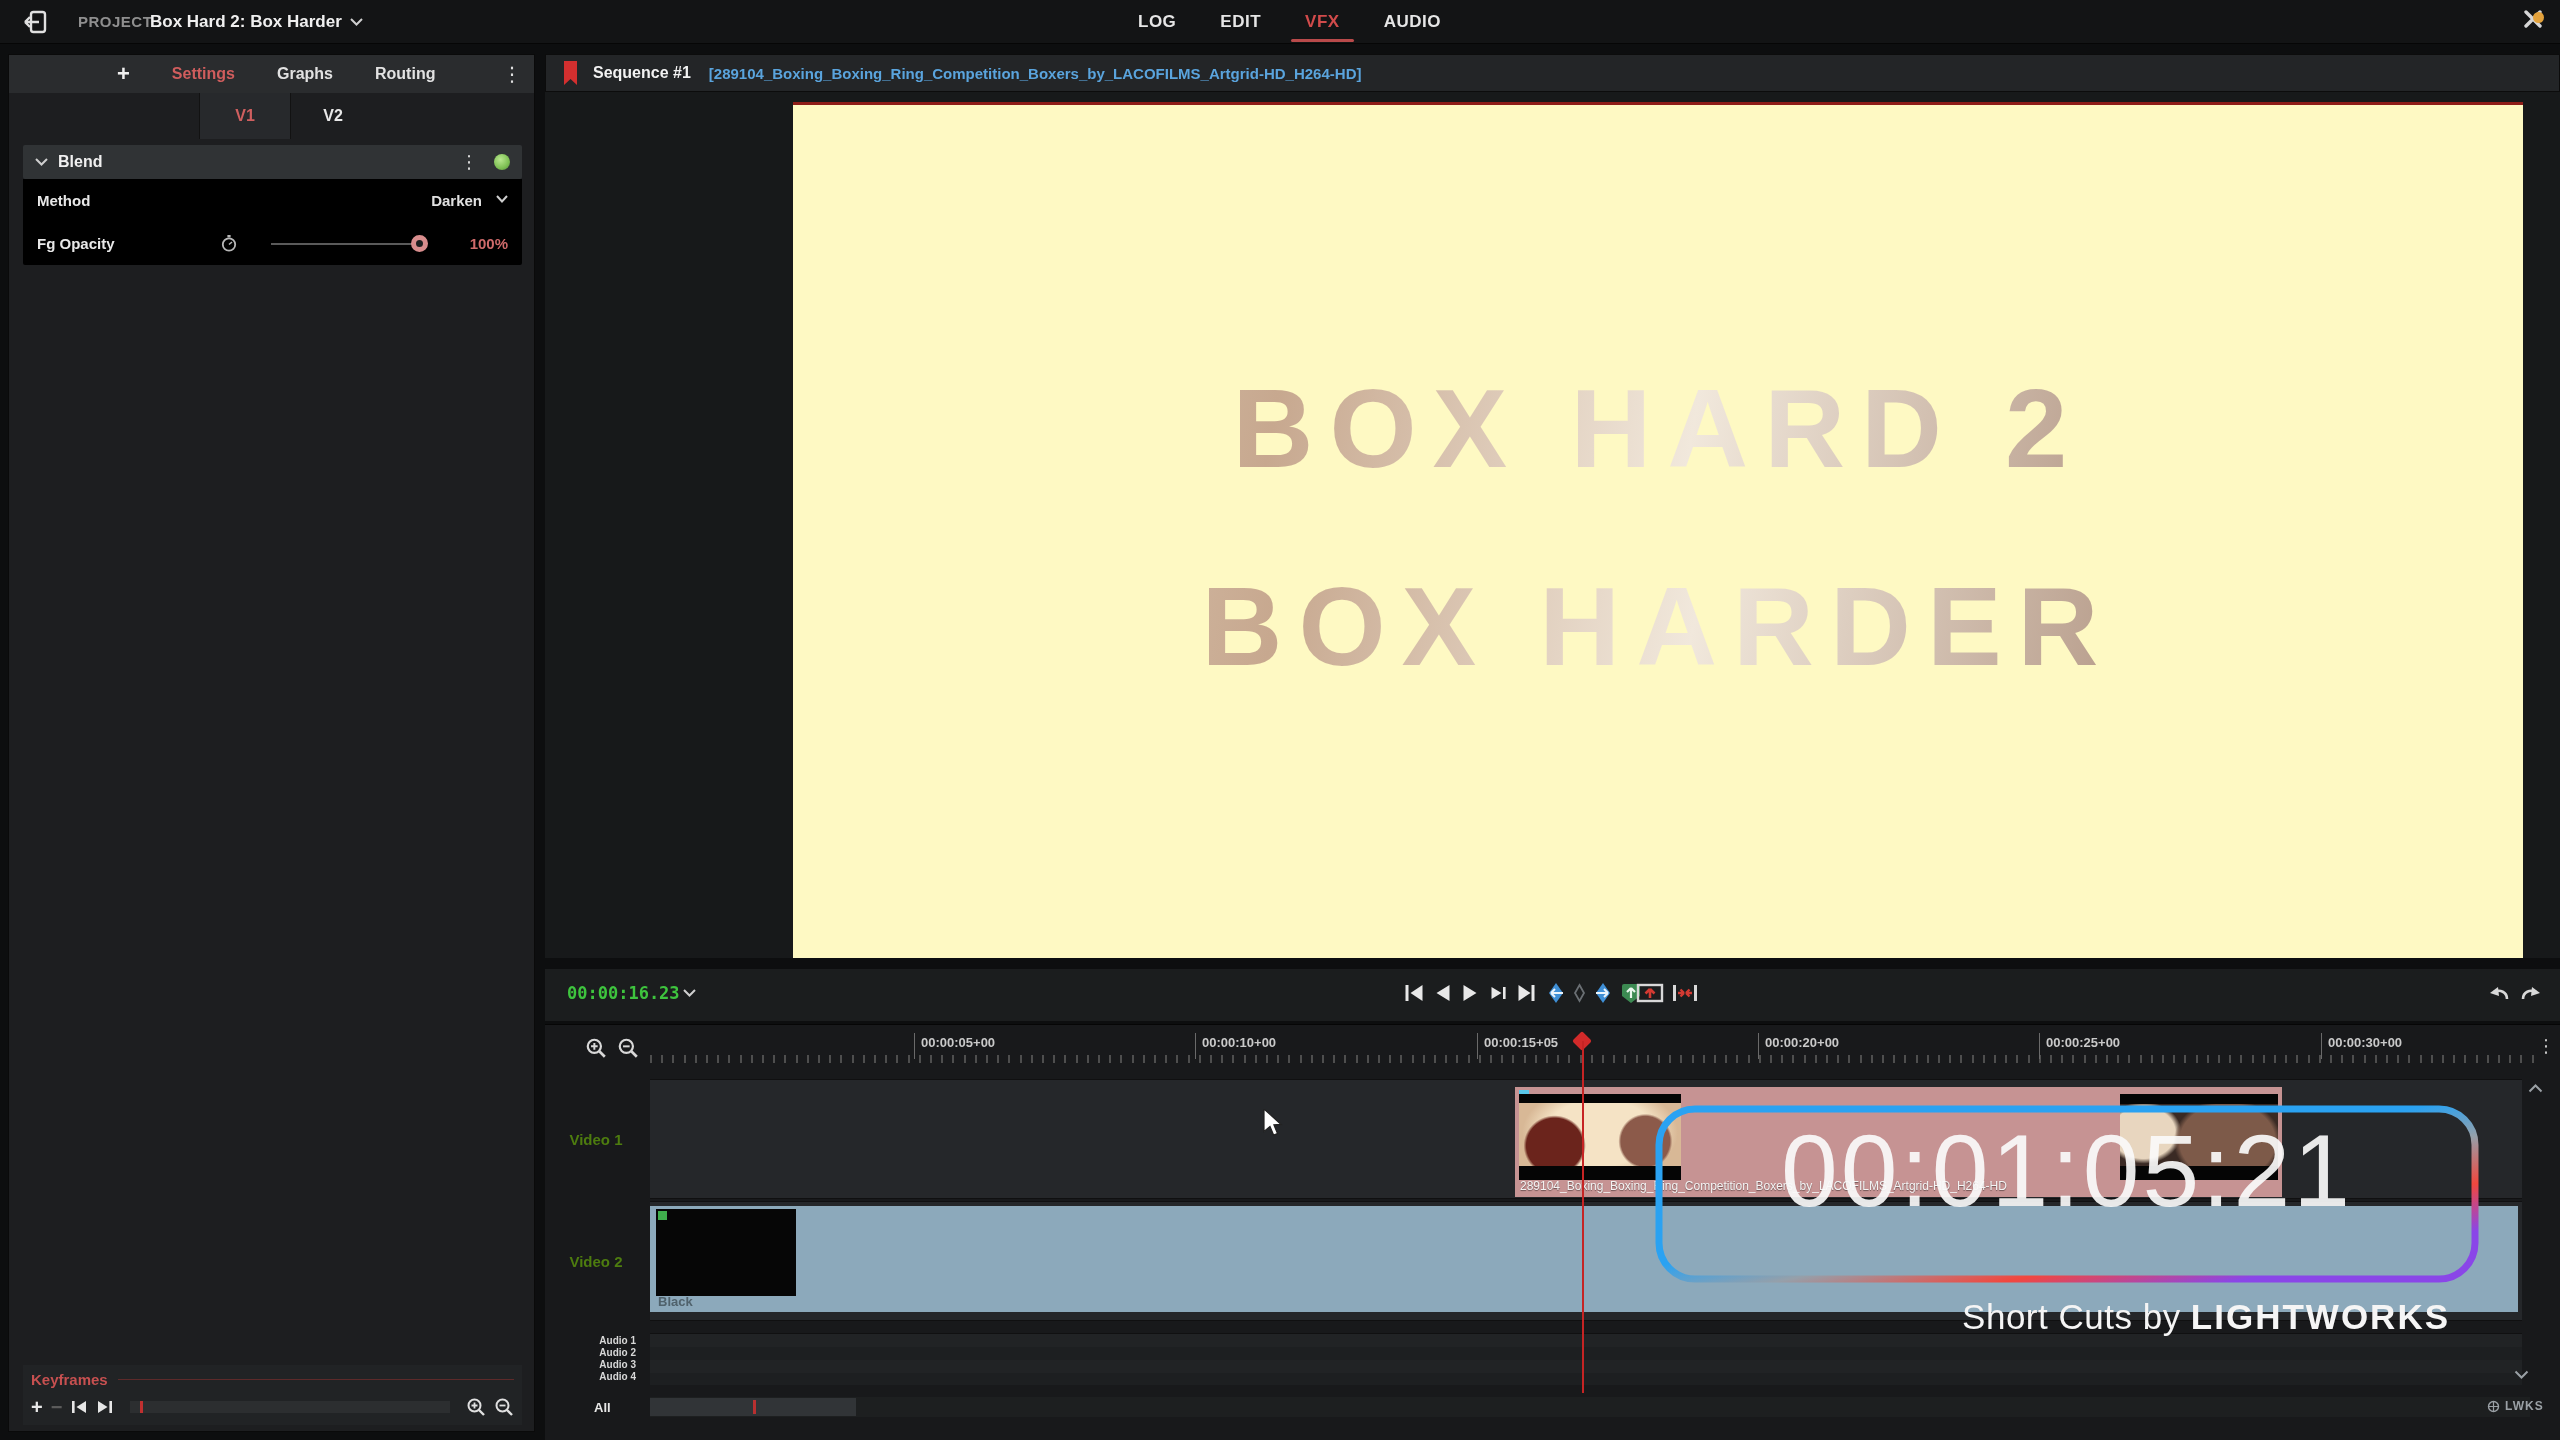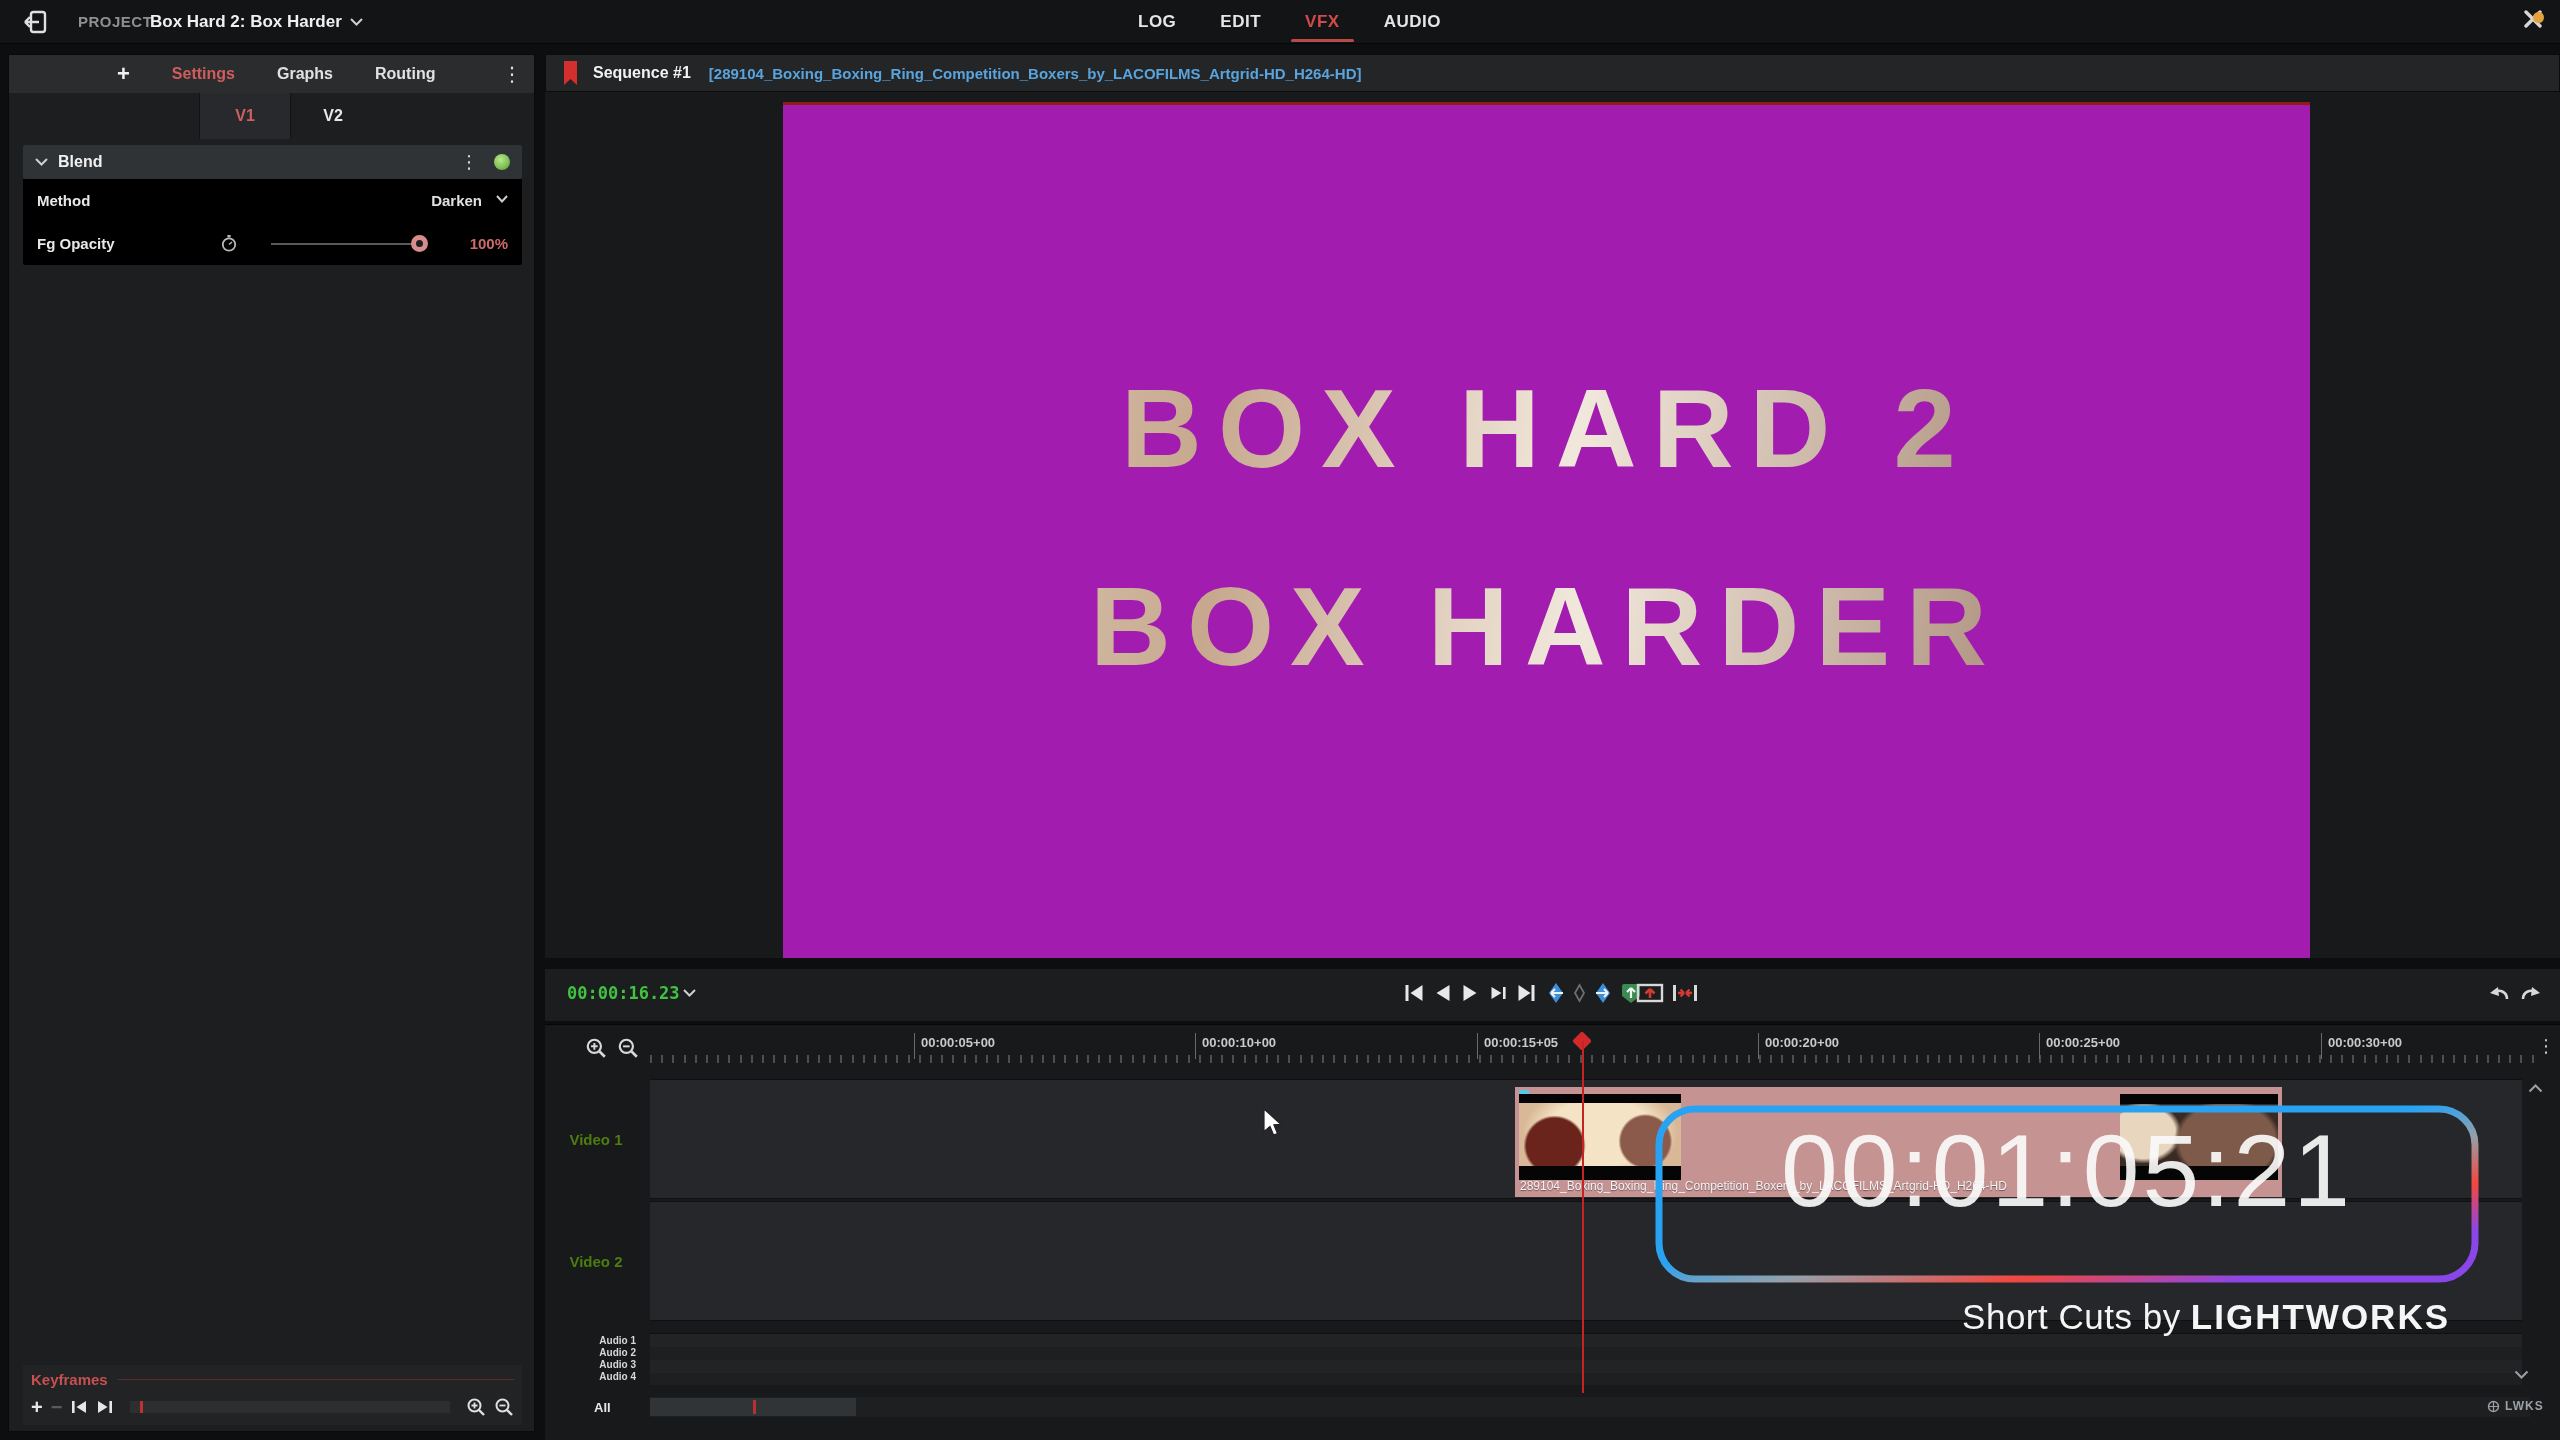--- a/index.html
+++ b/index.html
@@ -54,21 +54,21 @@
   .kf-plus { font-size:20px; font-weight:bold; color:#e8e8e8; line-height:1; }
   .kf-minus { font-size:20px; font-weight:bold; color:#5c5c5c; line-height:1; }
   .kf-bar { position:relative; flex:1; height:12px; background:#2c2e30; margin:0 8px; cursor:pointer; }
   .kf-tick { position:absolute; left:10px; top:0; width:3px; height:12px; background:#c03030; }
 
   
   .sequence-bar { position:absolute; left:545px; top:54px; width:2015px; height:38px; background:#232527; border:1px solid #0c0c0c; display:flex; align-items:center; padding-left:16px; }
   .seq-name { font-size:16px; font-weight:bold; color:#f2f2f2; margin-left:14px; }
   .seq-clip { font-size:15px; font-weight:bold; color:#5aa4dd; margin-left:18px; white-space:nowrap; }
   .viewer-bg { position:absolute; left:545px; top:92px; width:2015px; height:866px; background:#17191a; }
-  .video-frame { position:absolute; left:238px; top:10px; width:1527px; height:856px; background:#a21caf; overflow:hidden; }
+  .video-frame { position:absolute; left:248px; top:10px; width:1730px; height:856px; background:#fef9c3; overflow:hidden; }
   .redline { position:absolute; left:0; top:0; width:100%; height:3px; background:#8e1d18; }
   .vtitle { position:absolute; left:0; width:100%; text-align:center; font-weight:800; font-size:112px; letter-spacing:16px; white-space:nowrap;
             color:#d8c8b4;
             background:linear-gradient(100deg,#e8dccb 0%,#c7a88f 28%,#f1e8dc 52%,#b59a88 78%,#e0d3c4 100%);
             -webkit-background-clip:text; background-clip:text; -webkit-text-fill-color:transparent; }
   .vtitle.l1 { top:262px; }
   .vtitle.l2 { top:460px; }
 
   
   .transport-bar { position:absolute; left:545px; top:958px; width:2015px; height:52px; background:#1b1d1e;margin-top:11px; }
@@ -387,20 +387,26 @@
     <span class="track-label" style="top:106px;">Video 1</span>
     <div class="clip clip-v1">
       <span class="sync-sq"></span>
       <span class="thumb tl"></span>
       <span class="thumb tr"></span>
       <span class="clip-name">289104_Boxing_Boxing_Ring_Competition_Boxers_by_LACOFILMS_Artgrid-HD_H264-HD</span>
     </div>
 
     <div class="lane" style="top:176px; height:120px;"></div>
     <span class="track-label" style="top:228px;">Video 2</span>
+    <div class="clip clip-v2">
+      <span class="thumb black">
+          <span class="green-sq"></span>
+        </span>
+      <span class="clip-v2-name">Black</span>
+    </div>
 
     <div class="audio-band"></div>
     <span class="audio-label" style="top:310px;">Audio 1</span>
     <span class="audio-label" style="top:322px;">Audio 2</span>
     <span class="audio-label" style="top:334px;">Audio 3</span>
     <span class="audio-label" style="top:346px;">Audio 4</span>
 
     <span class="all-label">All</span>
     <div class="all-track">
       <span class="all-thumb"></span>

